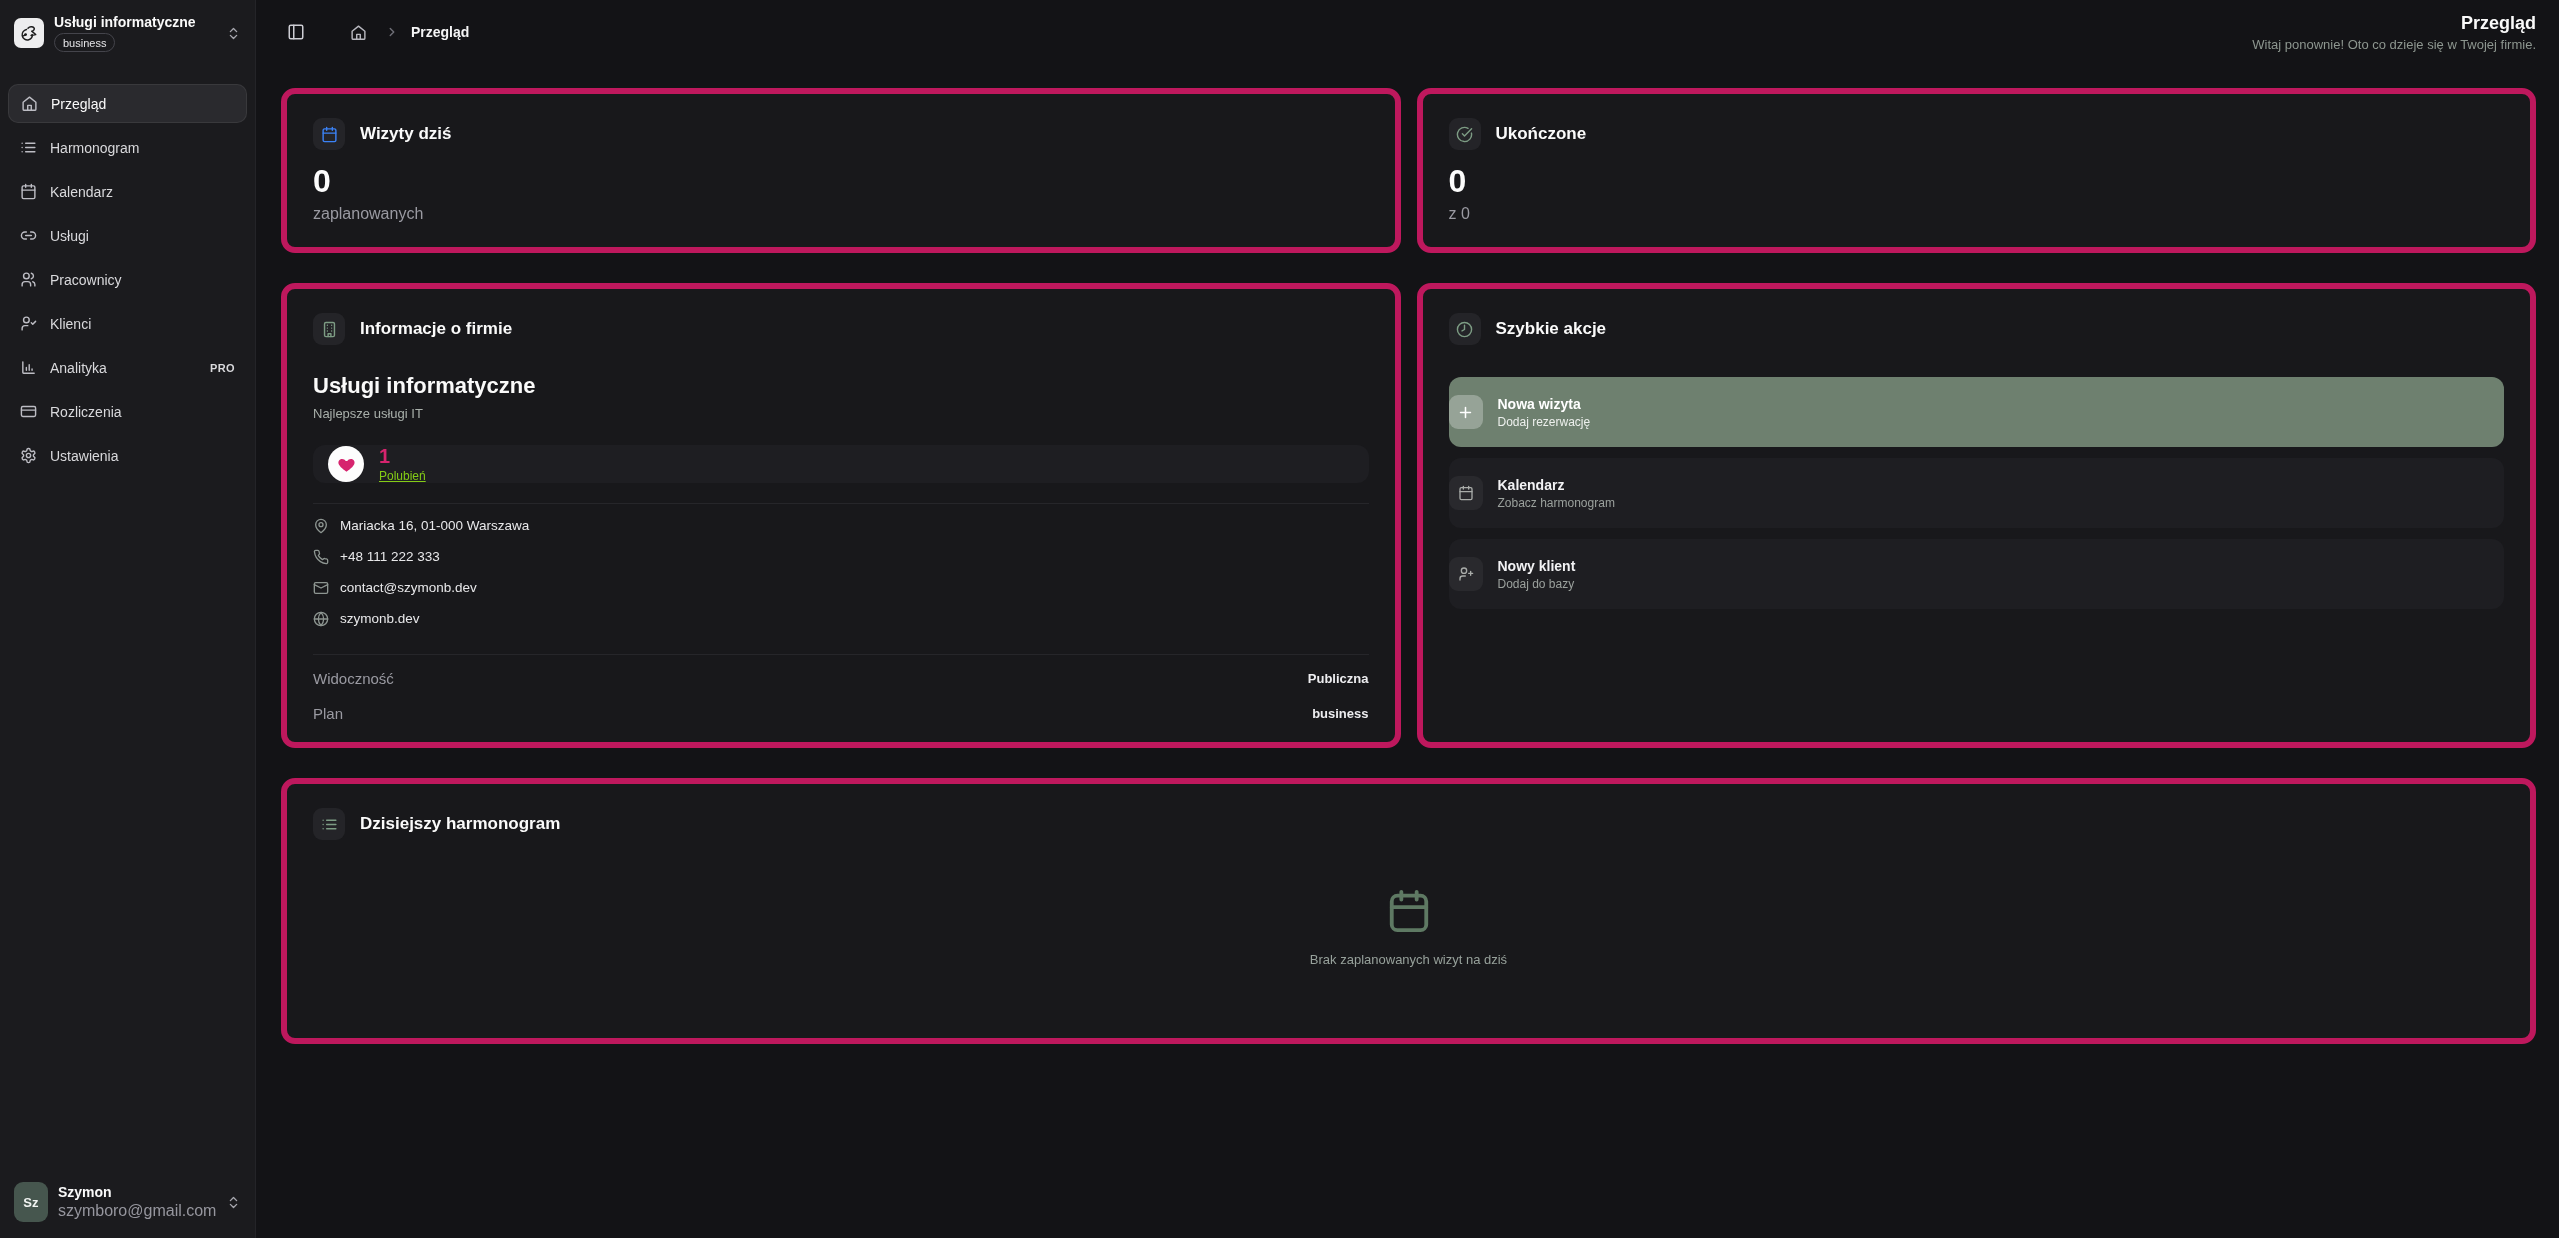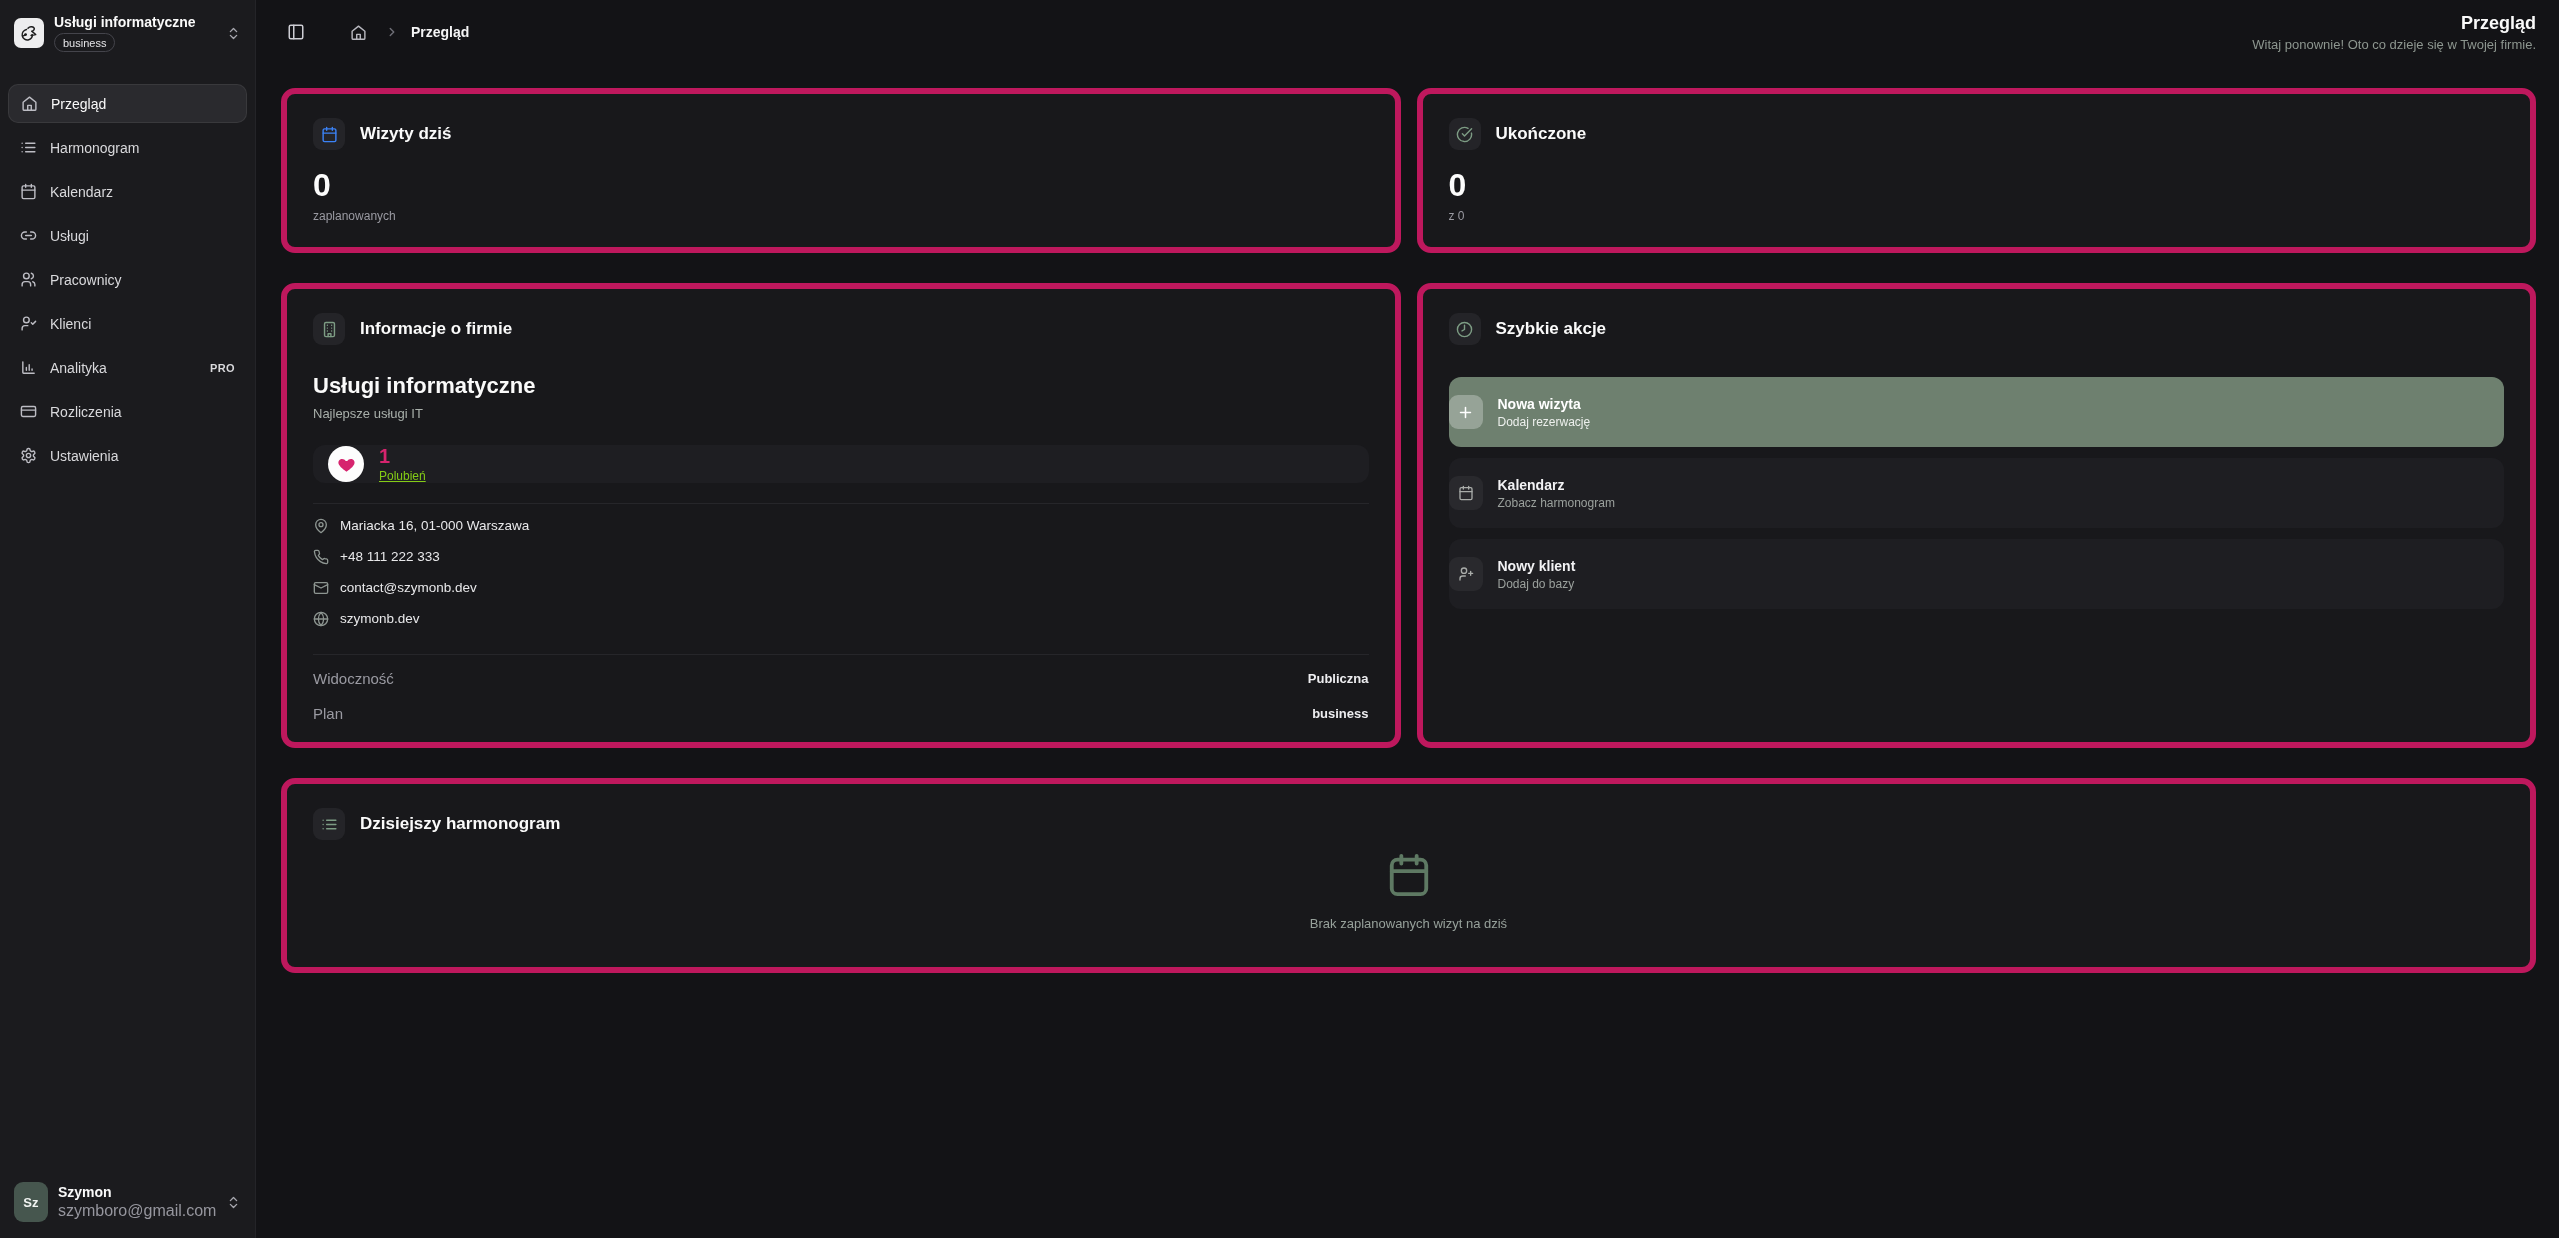--- a/index.html
+++ b/index.html
@@ -59,21 +59,21 @@
     background:#18181b; border:6px solid #be185d; border-radius:14px;
     padding:24px 26px; overflow:hidden;
   }
   .card-head { display:flex; align-items:center; gap:15px; }
   .icon-tile { width:32px; height:32px; border-radius:9px; background:#242428; display:flex; align-items:center; justify-content:center; }
   .card-title { font-size:17px; font-weight:700; color:#fafafa; }
 
   
   .stat-card { height:165px; display:flex; flex-direction:column; }
   .stat-value { margin-top:auto; font-size:32px; font-weight:800; line-height:1; color:#fcfcfc; }
-  .stat-caption { margin-top:8px; font-size:12px; color:#9a9aa2; }
+  .stat-caption { margin-top:8px; font-size:16px; color:#9a9aa2; }
 
   
   .tall-card { height:465px; display:flex; flex-direction:column; }
   .company-name { margin-top:28px; font-size:22px; font-weight:800; color:#fafafa; }
   .company-tagline { margin-top:7px; font-size:13px; color:#a9b0ab; }
   .likes-tile { margin-top:24px; height:64px; border-radius:12px; background:#1e1e22;
                 display:flex; align-items:center; gap:15px; padding:0 15px; }
   .heart-circle { width:36px; height:36px; border-radius:50%; background:#fdfdfd; display:flex; align-items:center; justify-content:center; }
   .likes-text { display:flex; flex-direction:column; gap:2px; }
   .likes-count { font-size:20px; font-weight:800; color:#d6246e; line-height:1.1; }
@@ -94,21 +94,21 @@
                  display:flex; align-items:center; justify-content:center; color:#a9aca9; }
   .action-texts { display:flex; flex-direction:column; gap:3px; }
   .action-title { font-size:14px; font-weight:700; color:#f2f2f4; }
   .action-sub { font-size:12px; color:#9ba19d; }
   .action-row.primary { background:#6e806f; }
   .action-row.primary .action-tile { background:rgba(255,255,255,0.28); color:#ffffff; }
   .action-row.primary .action-title { color:#ffffff; }
   .action-row.primary .action-sub { color:rgba(255,255,255,0.88); }
 
   
-  .schedule-card { height:195px; display:flex; flex-direction:column; }
+  .schedule-card { height:266px; display:flex; flex-direction:column; }
   .empty-state { flex:1; display:flex; flex-direction:column; align-items:center; justify-content:center; gap:18px; }
   .empty-state .e-icon { color:#5e7963; }
   .empty-text { font-size:13px; color:#97a19b; }
 
   .sage { color:#7d9c84; }
   .blue { color:#3b82f6; }
 </style>
 </head>
 <body>
 

